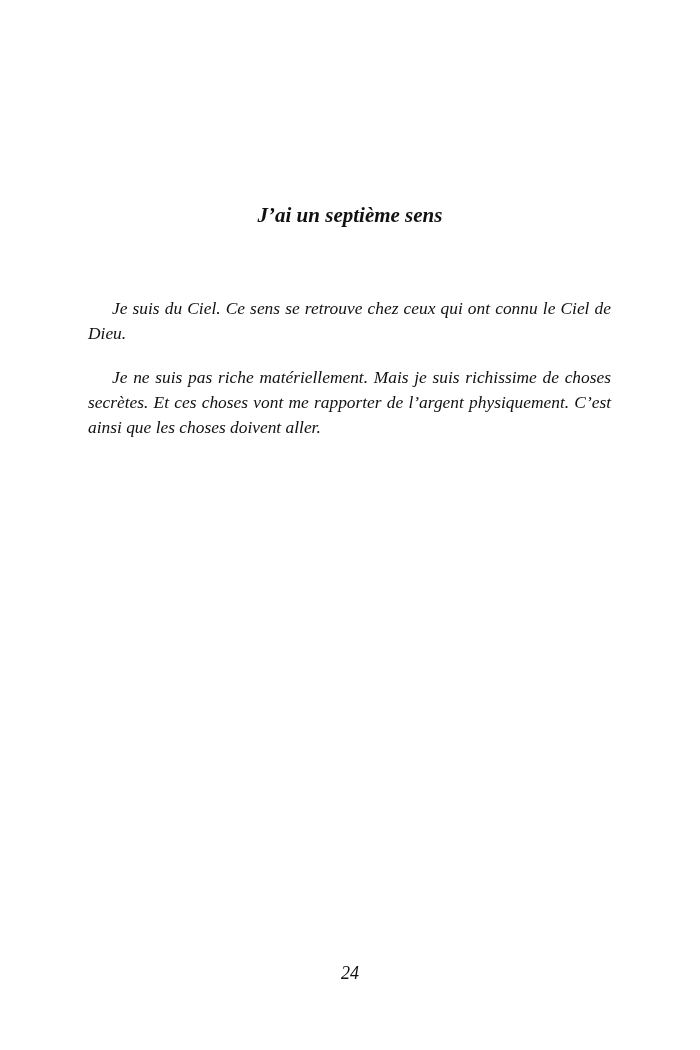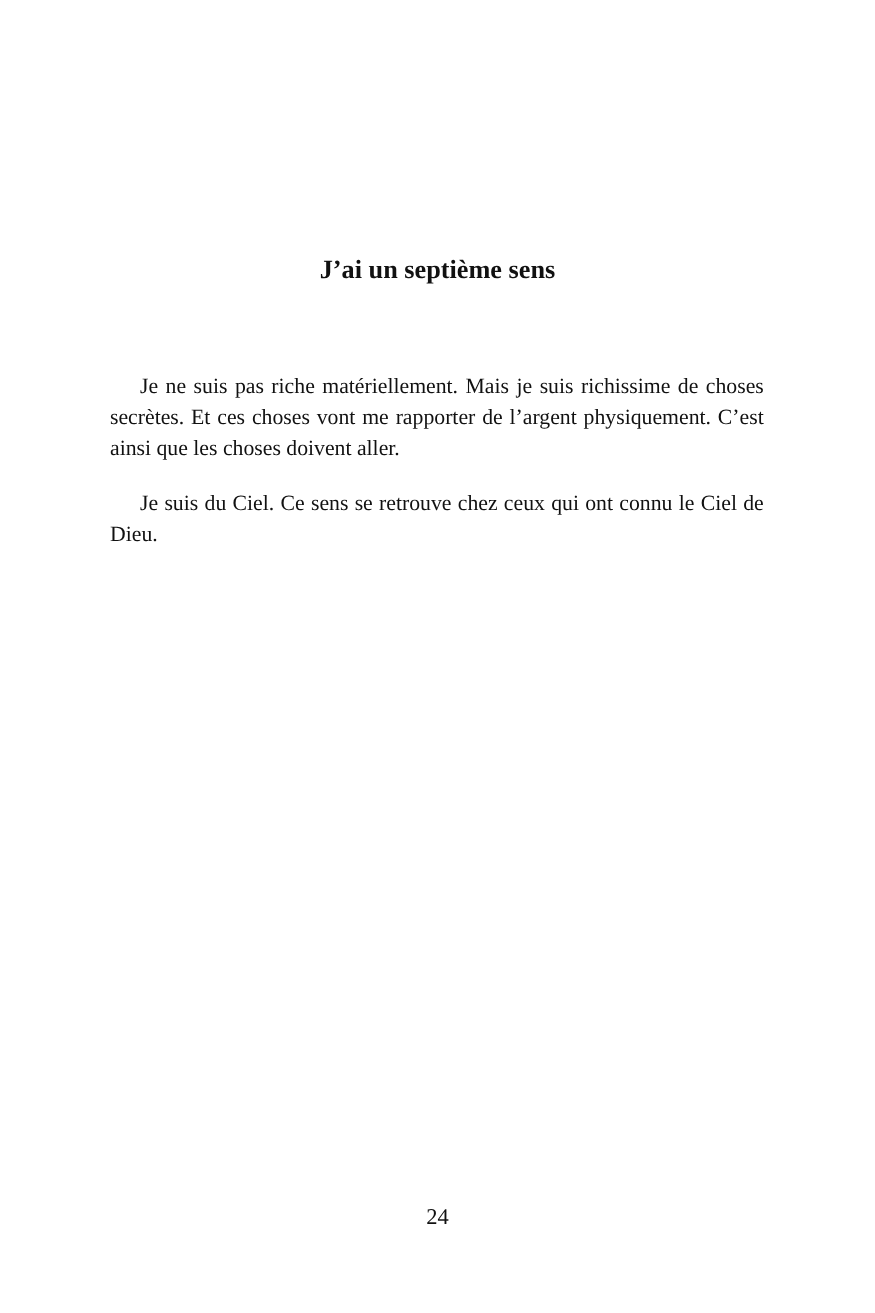--- a/index.html
+++ b/index.html
@@ -14,20 +14,21 @@
       overflow: hidden;
       font-family: "Liberation Serif", "DejaVu Serif", serif;
       color: #111111;
     }
     .page {
       position: absolute;
       left: 0; top: 0;
       width: 700px;
       height: 1050px;
       background: #ffffff;
+      font-style: italic;
     }
     .title {
       position: absolute;
       top: 201px;
       left: 0;
       width: 700px;
       text-align: center;
       font-weight: bold;
       font-size: 21px;
       line-height: 28px;
@@ -56,18 +57,18 @@
       line-height: 24px;
     }
   </style>
 </head>
 <body>
 
 <div class="page">
   <h1 class="title">J’ai un septième sens</h1>
 
   <div class="body-text">
+    <p class="para">Je suis du Ciel. Ce sens se retrouve chez ceux qui ont connu le Ciel de Dieu.</p>
     <p class="para">Je ne suis pas riche matériellement. Mais je suis richissime de choses secrètes. Et ces choses vont me rapporter de l’argent physiquement. C’est ainsi que les choses doivent aller.</p>
-    <p class="para">Je suis du Ciel. Ce sens se retrouve chez ceux qui ont connu le Ciel de Dieu.</p>
   </div>
 
   <div class="page-number">24</div>
 </div>
 
 </body></html>

